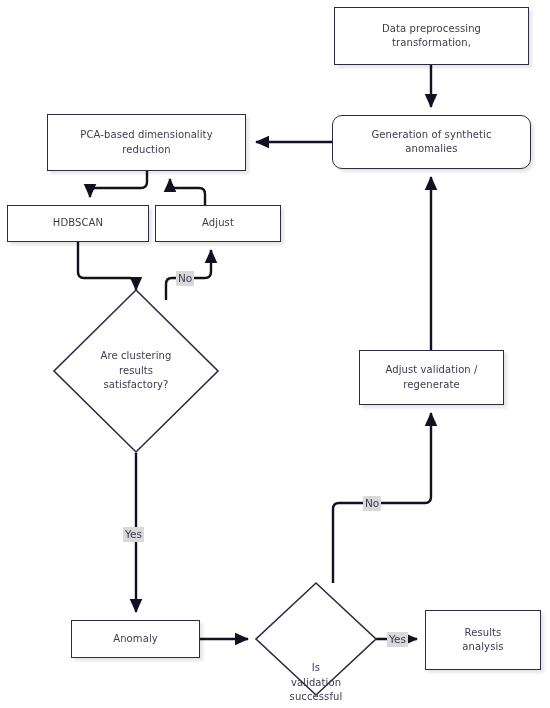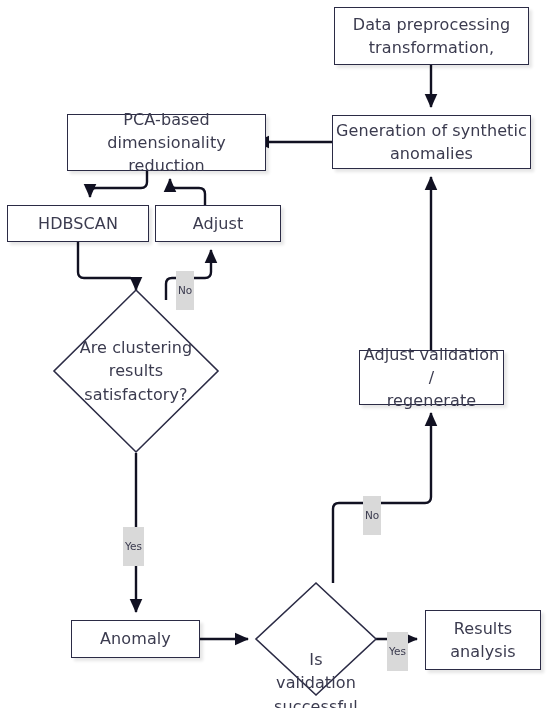--- a/index.html
+++ b/index.html
@@ -25,21 +25,21 @@
     height: 708px;
   }
   .node {
     position: absolute;
     box-sizing: border-box;
     display: flex;
     align-items: center;
     justify-content: center;
     text-align: center;
     color: #3b3b4f;
-    font-size: 16px;
+    font-size: 10px;
     line-height: 1.45;
     letter-spacing: 0.1px;
     white-space: pre-line;
   }
   .node.box {
     background: #ffffff;
     border: 1.6px solid #2b2b45;
     box-shadow: 3px 3px 3px rgba(0,0,0,0.10);
   }
   .node.diamond-label {
@@ -47,21 +47,21 @@
     border: none;
     box-shadow: none;
     pointer-events: none;
   }
   .edge-label {
     position: absolute;
     background: #d9d9d9;
     color: #3b3b4f;
     font-size: 10.5px;
     line-height: 1.2;
-    padding: 13px 2px;
+    padding: 1px 2px;
     white-space: nowrap;
   }
 </style>
 </head>
 <body>
 
 <div id="flowchart-canvas">
 
   <svg id="flow-svg" viewBox="0 0 550 708" xmlns="http://www.w3.org/2000/svg">
     <defs>
@@ -95,26 +95,26 @@
     <polygon points="136,290 218,371 136,452 54,371" fill="#ffffff" stroke="#2b2b45" stroke-width="1.6"></polygon>
 
     <polygon points="316,583 376,639 316,695 256,639" fill="#ffffff" stroke="#2b2b45" stroke-width="1.6"></polygon>
   </svg>
 
   <div class="node box" style="left:334px; top:7px; width:195px; height:58px;">
     <span>Data preprocessing
 transformation,</span>
   </div>
 
-  <div class="node box" style="left:332px; top:115px; width:199px; height:54px;">
+  <div class="node box" style="left:332px; top:115px; width:199px; height:54px;border-radius:10px;">
     <span>Generation of synthetic
 anomalies</span>
   </div>
 
-  <div class="node box" style="left:47px; top:114px; width:199px; height:57px;margin-left:20px;">
+  <div class="node box" style="left:47px; top:114px; width:199px; height:57px;">
     <span>PCA-based dimensionality
 reduction</span>
   </div>
 
   <div class="node box" style="left:7px; top:205px; width:142px; height:37px;">
     <span>HDBSCAN</span>
   </div>
 
   <div class="node box" style="left:155px; top:205px; width:126px; height:37px;">
     <span>Adjust</span>

